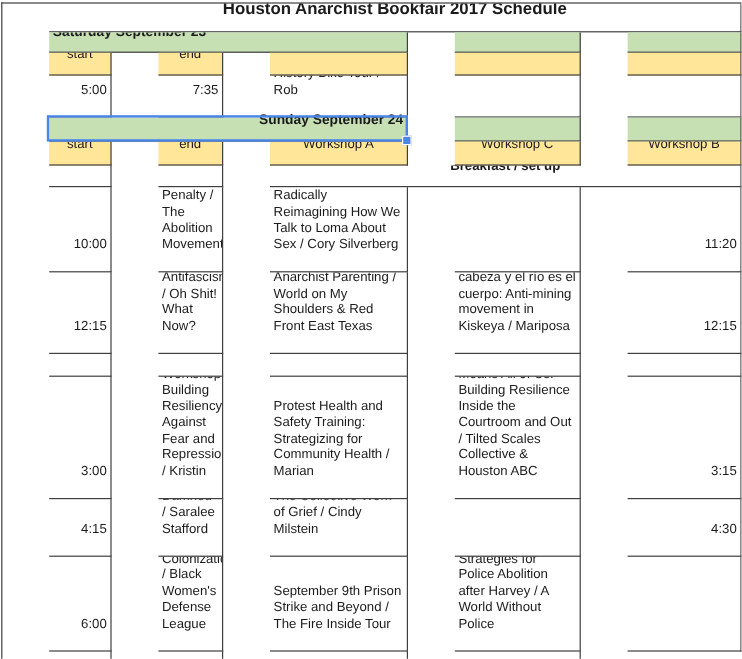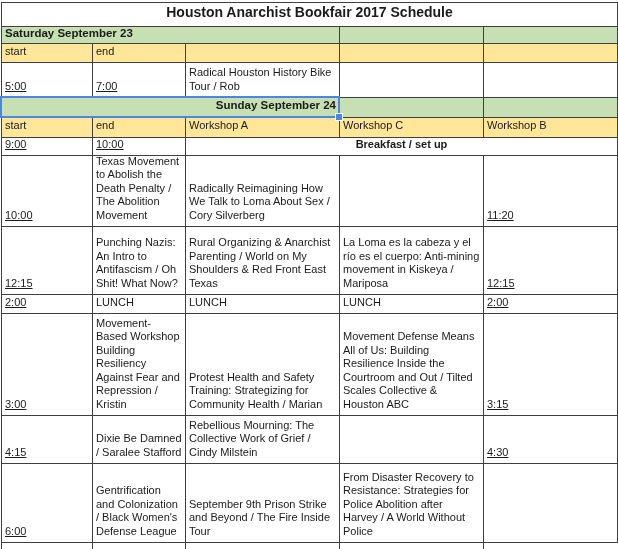--- a/index.html
+++ b/index.html
@@ -23,40 +23,41 @@
   .c {
     box-sizing: border-box;
     border-right: 1px solid var(--grid-border, #3f3f3f);
     border-bottom: 1px solid var(--grid-border, #3f3f3f);
     font-size: 11px;
     line-height: 13.5px;
     color: #1b1b1b;
     display: flex;
     flex-direction: column;
     justify-content: flex-end;
-    padding: 1px 3px 4px 3px;
+    padding: 1px 3px 15px 3px;
     overflow: hidden;
+    margin-left: 39px;
   }
   .span3 { grid-column: span 3; }
   .span5 { grid-column: 1 / -1; }
   .title {
     font-weight: bold;
     font-size: 14px;
     justify-content: center;
     text-align: center;
   }
   .green  { background: var(--day-row-green, #c6e0b4); }
   .yellow { background: var(--header-yellow, #ffe699); }
   .day {
     font-weight: bold;
     font-size: 11.5px;
     justify-content: center;
   }
-  .head { justify-content: center; }
-  .time { justify-content: flex-end; text-decoration: underline; }
+  .head { justify-content: center; text-align: center; }
+  .time { text-align: right; justify-content: flex-end; }
   .breakfast {
     font-weight: bold;
     text-align: center;
     justify-content: center;
   }
   .sun-day { position: relative; overflow: visible; text-align: right; }
   .sel-border {
     position: absolute;
     top: -2px; left: -2px; right: -1px; bottom: -1px;
     border: 2px solid var(--selection-blue, #4a86e8);
@@ -83,21 +84,21 @@
   <div class="c green"></div>
   <div class="c green"></div>
 
   <div class="c yellow head">start</div>
   <div class="c yellow head">end</div>
   <div class="c yellow head"></div>
   <div class="c yellow head"></div>
   <div class="c yellow head"></div>
 
   <div class="c time">5:00</div>
-  <div class="c time">7:00</div>
+  <div class="c time">7:35</div>
   <div class="c">Radical Houston History Bike Tour / Rob</div>
   <div class="c"></div>
   <div class="c"></div>
 
   <div class="c green day span3 sun-day">
     <span>Sunday September 24</span>
     <div class="sel-border">
       <div class="sel-handle"></div>
     </div>
   </div>

